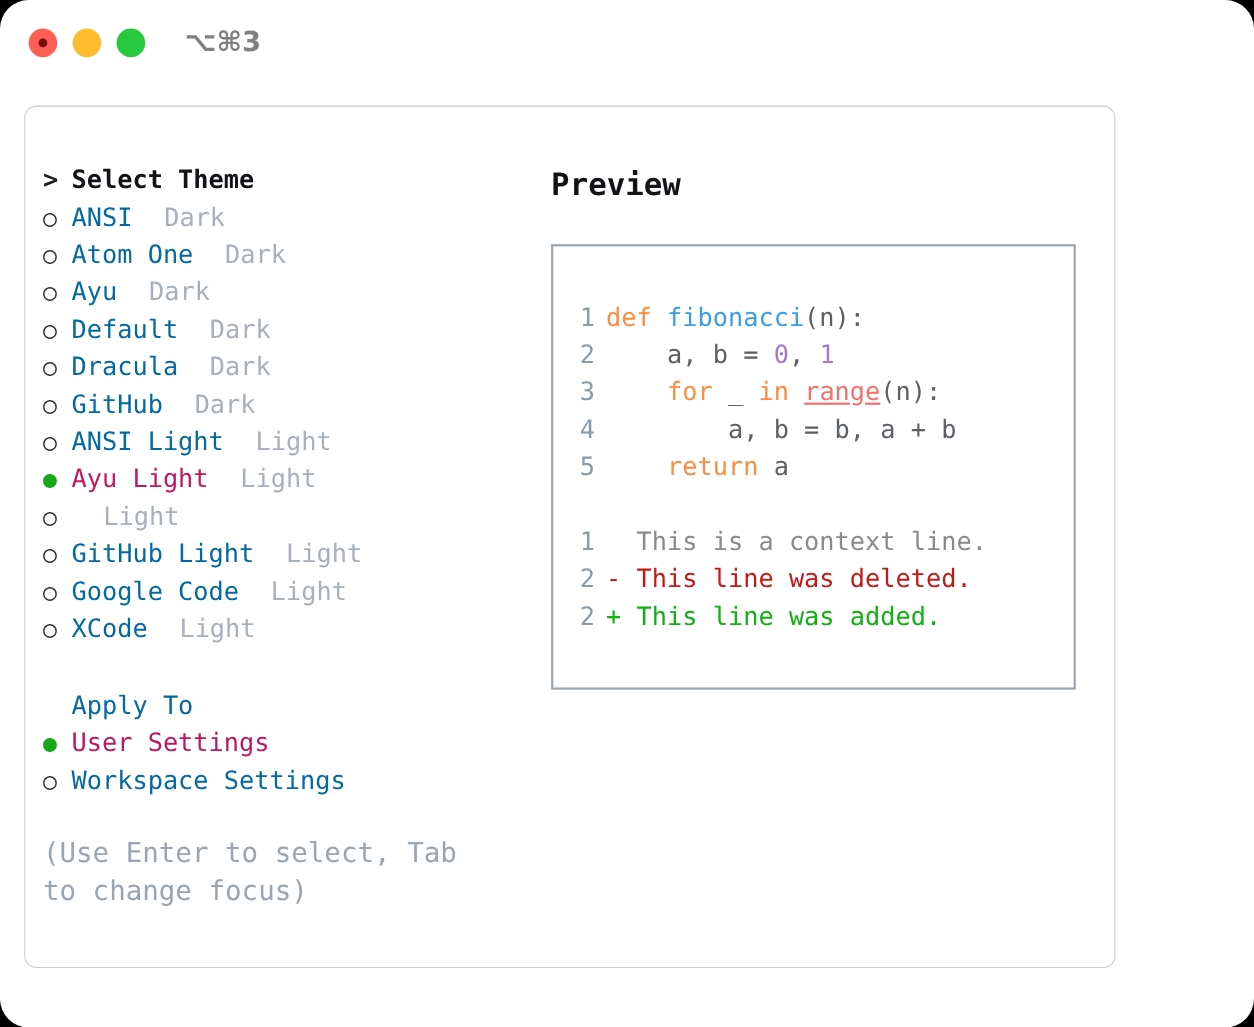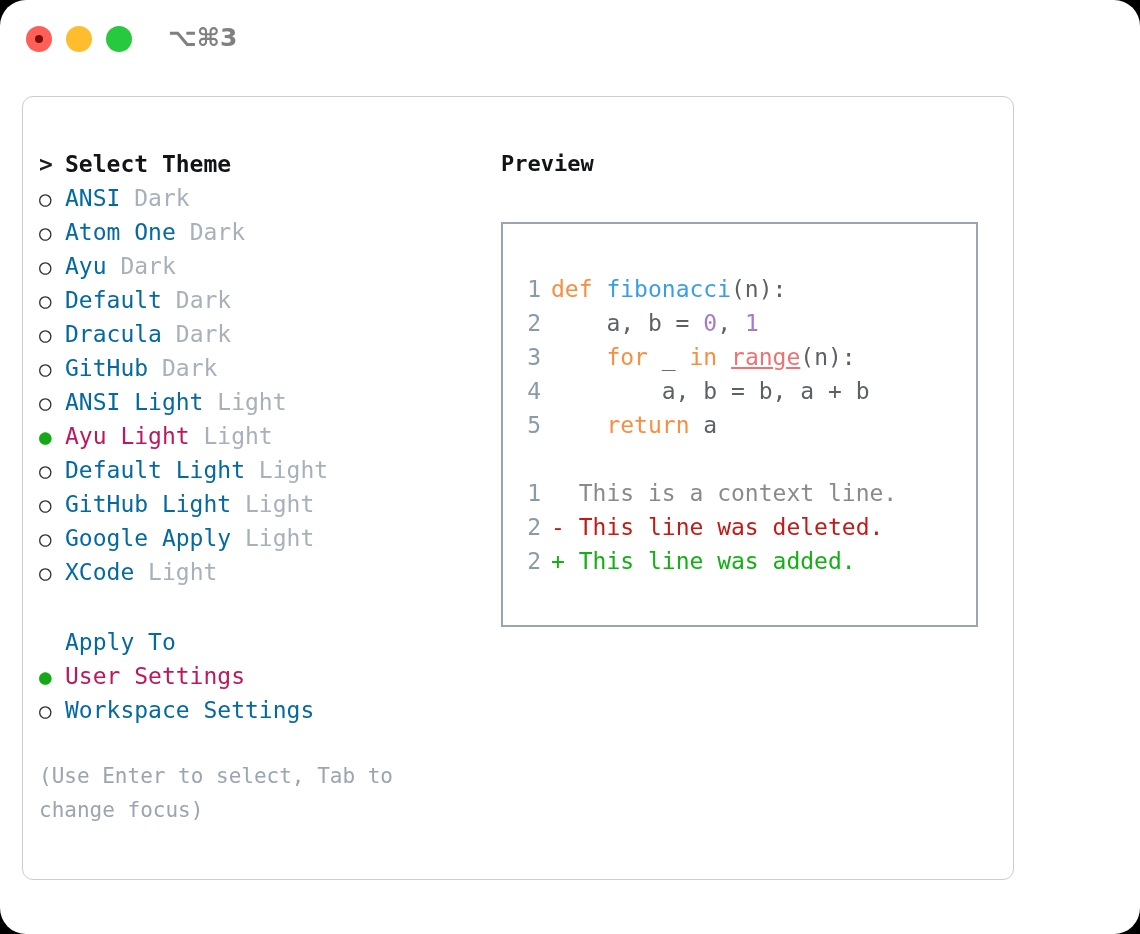--- a/index.html
+++ b/index.html
@@ -104,43 +104,43 @@
   }
   .marker-empty { color: transparent; }
   .marker-off { color: #2f3337; }
   .marker-on  { color: #16a814; }
 
   .label { color: #0369a1; }
   .label-bold { font-weight: bold; color: #111316; }
   .label-selected { color: #be185d; }
   .variant {
     color: #a7b0bb;
-    margin-left: 0px;
+    margin-left: 15px;
   }
 
   .section-gap { height: 36px; }
   .hint-gap { height: 28px; }
 
   .hint {
-    font-size: 21px;
+    font-size: 25px;
     color: #9aa5b1;
     line-height: 34px;
     white-space: pre-wrap;
     width: 410px;
   }
 
   
   .right-col {
     position: absolute;
     left: 478px;
     top: 54px;
     width: 500px;
   }
   .preview-title {
-    font-size: 22px;
+    font-size: 28px;
     font-weight: bold;
     color: #111316;
     height: 34px;
     white-space: pre;
   }
   .preview-box {
     margin-top: 37px;
     width: 477px;
     height: 405px;
     border: 2px solid #9aa5b1;
@@ -197,23 +197,23 @@
       </div>
       <div id="theme-list">
           <div class="row"><span class="marker marker-off">○</span><span class="label">ANSI</span><span class="variant"> Dark</span></div>
           <div class="row"><span class="marker marker-off">○</span><span class="label">Atom One</span><span class="variant"> Dark</span></div>
           <div class="row"><span class="marker marker-off">○</span><span class="label">Ayu</span><span class="variant"> Dark</span></div>
           <div class="row"><span class="marker marker-off">○</span><span class="label">Default</span><span class="variant"> Dark</span></div>
           <div class="row"><span class="marker marker-off">○</span><span class="label">Dracula</span><span class="variant"> Dark</span></div>
           <div class="row"><span class="marker marker-off">○</span><span class="label">GitHub</span><span class="variant"> Dark</span></div>
           <div class="row"><span class="marker marker-off">○</span><span class="label">ANSI Light</span><span class="variant"> Light</span></div>
           <div class="row"><span class="marker marker-on">●</span><span class="label label-selected">Ayu Light</span><span class="variant"> Light</span></div>
-          <div class="row"><span class="marker marker-off">○</span><span class="label">Default Light</span><span class="variant"> Light</span></div>
+          <div class="row"><span class="marker marker-off">○</span><span class="variant"> Light</span></div>
           <div class="row"><span class="marker marker-off">○</span><span class="label">GitHub Light</span><span class="variant"> Light</span></div>
-          <div class="row"><span class="marker marker-off">○</span><span class="label">Google Apply</span><span class="variant"> Light</span></div>
+          <div class="row"><span class="marker marker-off">○</span><span class="label">Google Code</span><span class="variant"> Light</span></div>
           <div class="row"><span class="marker marker-off">○</span><span class="label">XCode</span><span class="variant"> Light</span></div>
         </div>
 
       <div class="section-gap"></div>
 
       <div class="row">
         <span class="marker marker-empty">○</span>
         <span class="label">Apply To</span>
       </div>
       <div id="apply-list">

